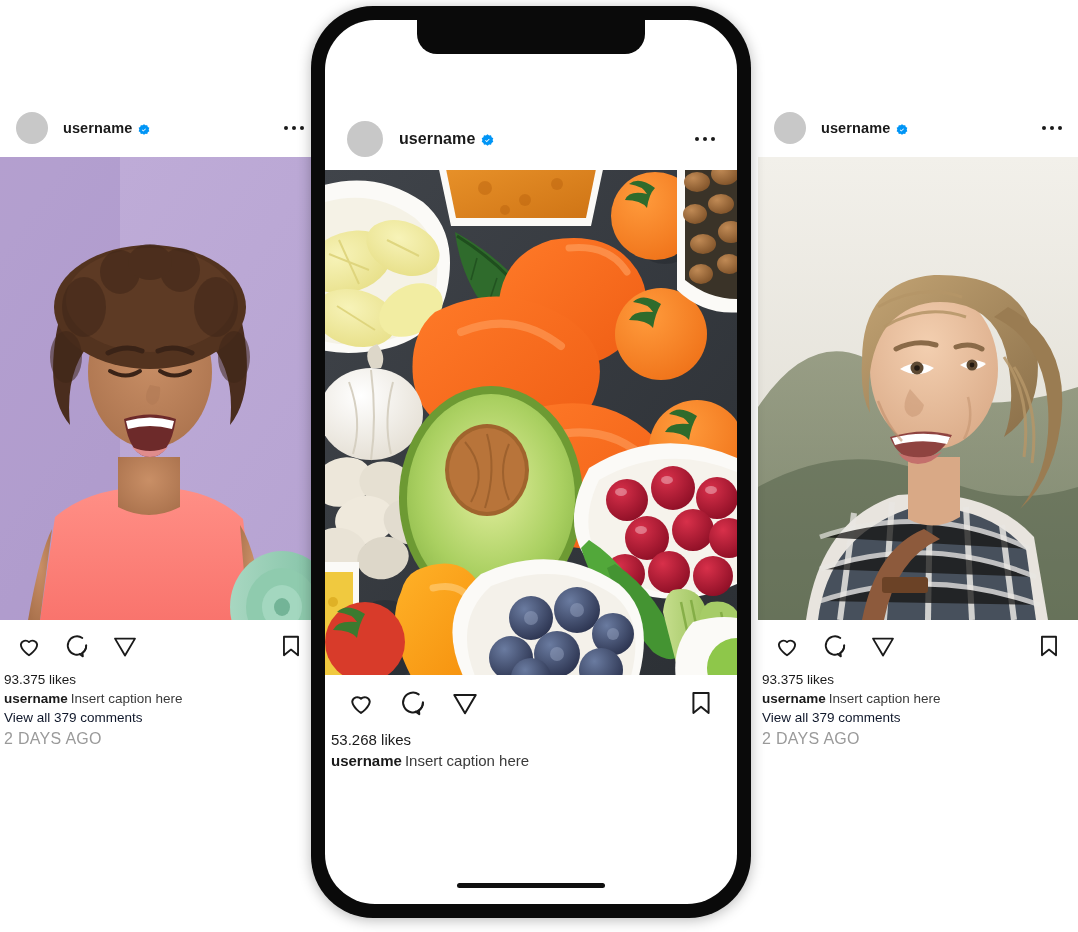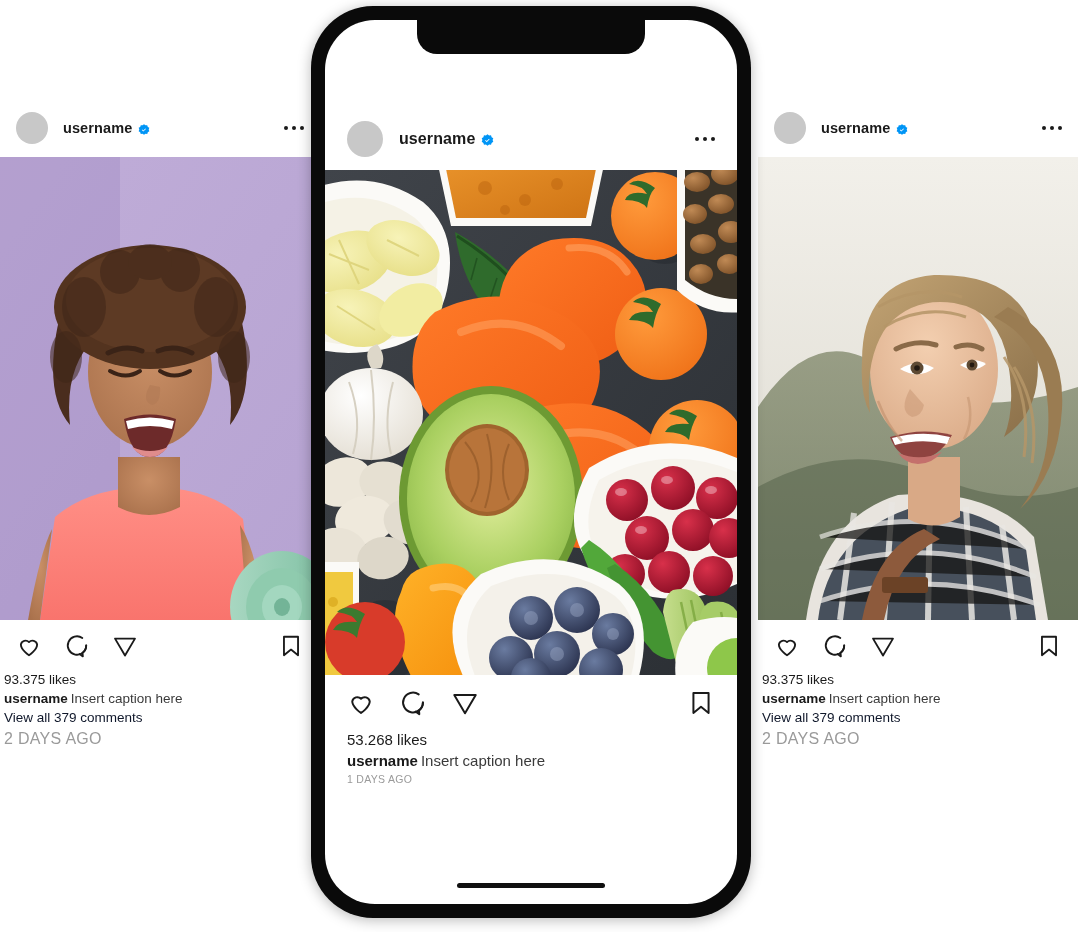--- a/index.html
+++ b/index.html
@@ -125,21 +125,21 @@
   }
 
   .phone-card{position:absolute;left:0;right:0;top:88px;}
   .phone-card .card-header{height:62px;padding:0 22px;}
   .phone-card .avatar{width:36px;height:36px;}
   .phone-card .uname{font-size:16px;margin-left:16px;}
   .phone-card .verified{width:13px;height:13px;}
   .phone-card .media{height:505px;}
   .phone-card .actions{height:56px;padding:0 22px;gap:24px;}
   .phone-card .icon-btn{width:28px;height:28px;}
-  .phone-card .meta{padding:0 22px;}
+  .phone-card .meta{padding:0 6px;}
   .phone-card .likes{font-size:15px;}
   .phone-card .caption{font-size:15px;}
   .phone-card .comments{font-size:15px;}
   .phone-card .ago{font-size:10.5px;}
 </style>
 </head>
 <body>
 
 <div class="stage">
 
@@ -654,21 +654,20 @@
                 <path d="M5.5 3.5h13v17l-6.5-5.2-6.5 5.2z"></path>
               </svg>
           </span>
         </div>
 
         <div class="meta">
           <div class="likes">53.268 likes</div>
           <div class="caption">
             <b>username</b><span>Insert caption here</span>
           </div>
-          <div class="ago">1 DAYS AGO</div>
         </div>
       </div>
 
       <div class="home-indicator"></div>
     </div>
   </div>
 
 </div>
 
 </body></html>

